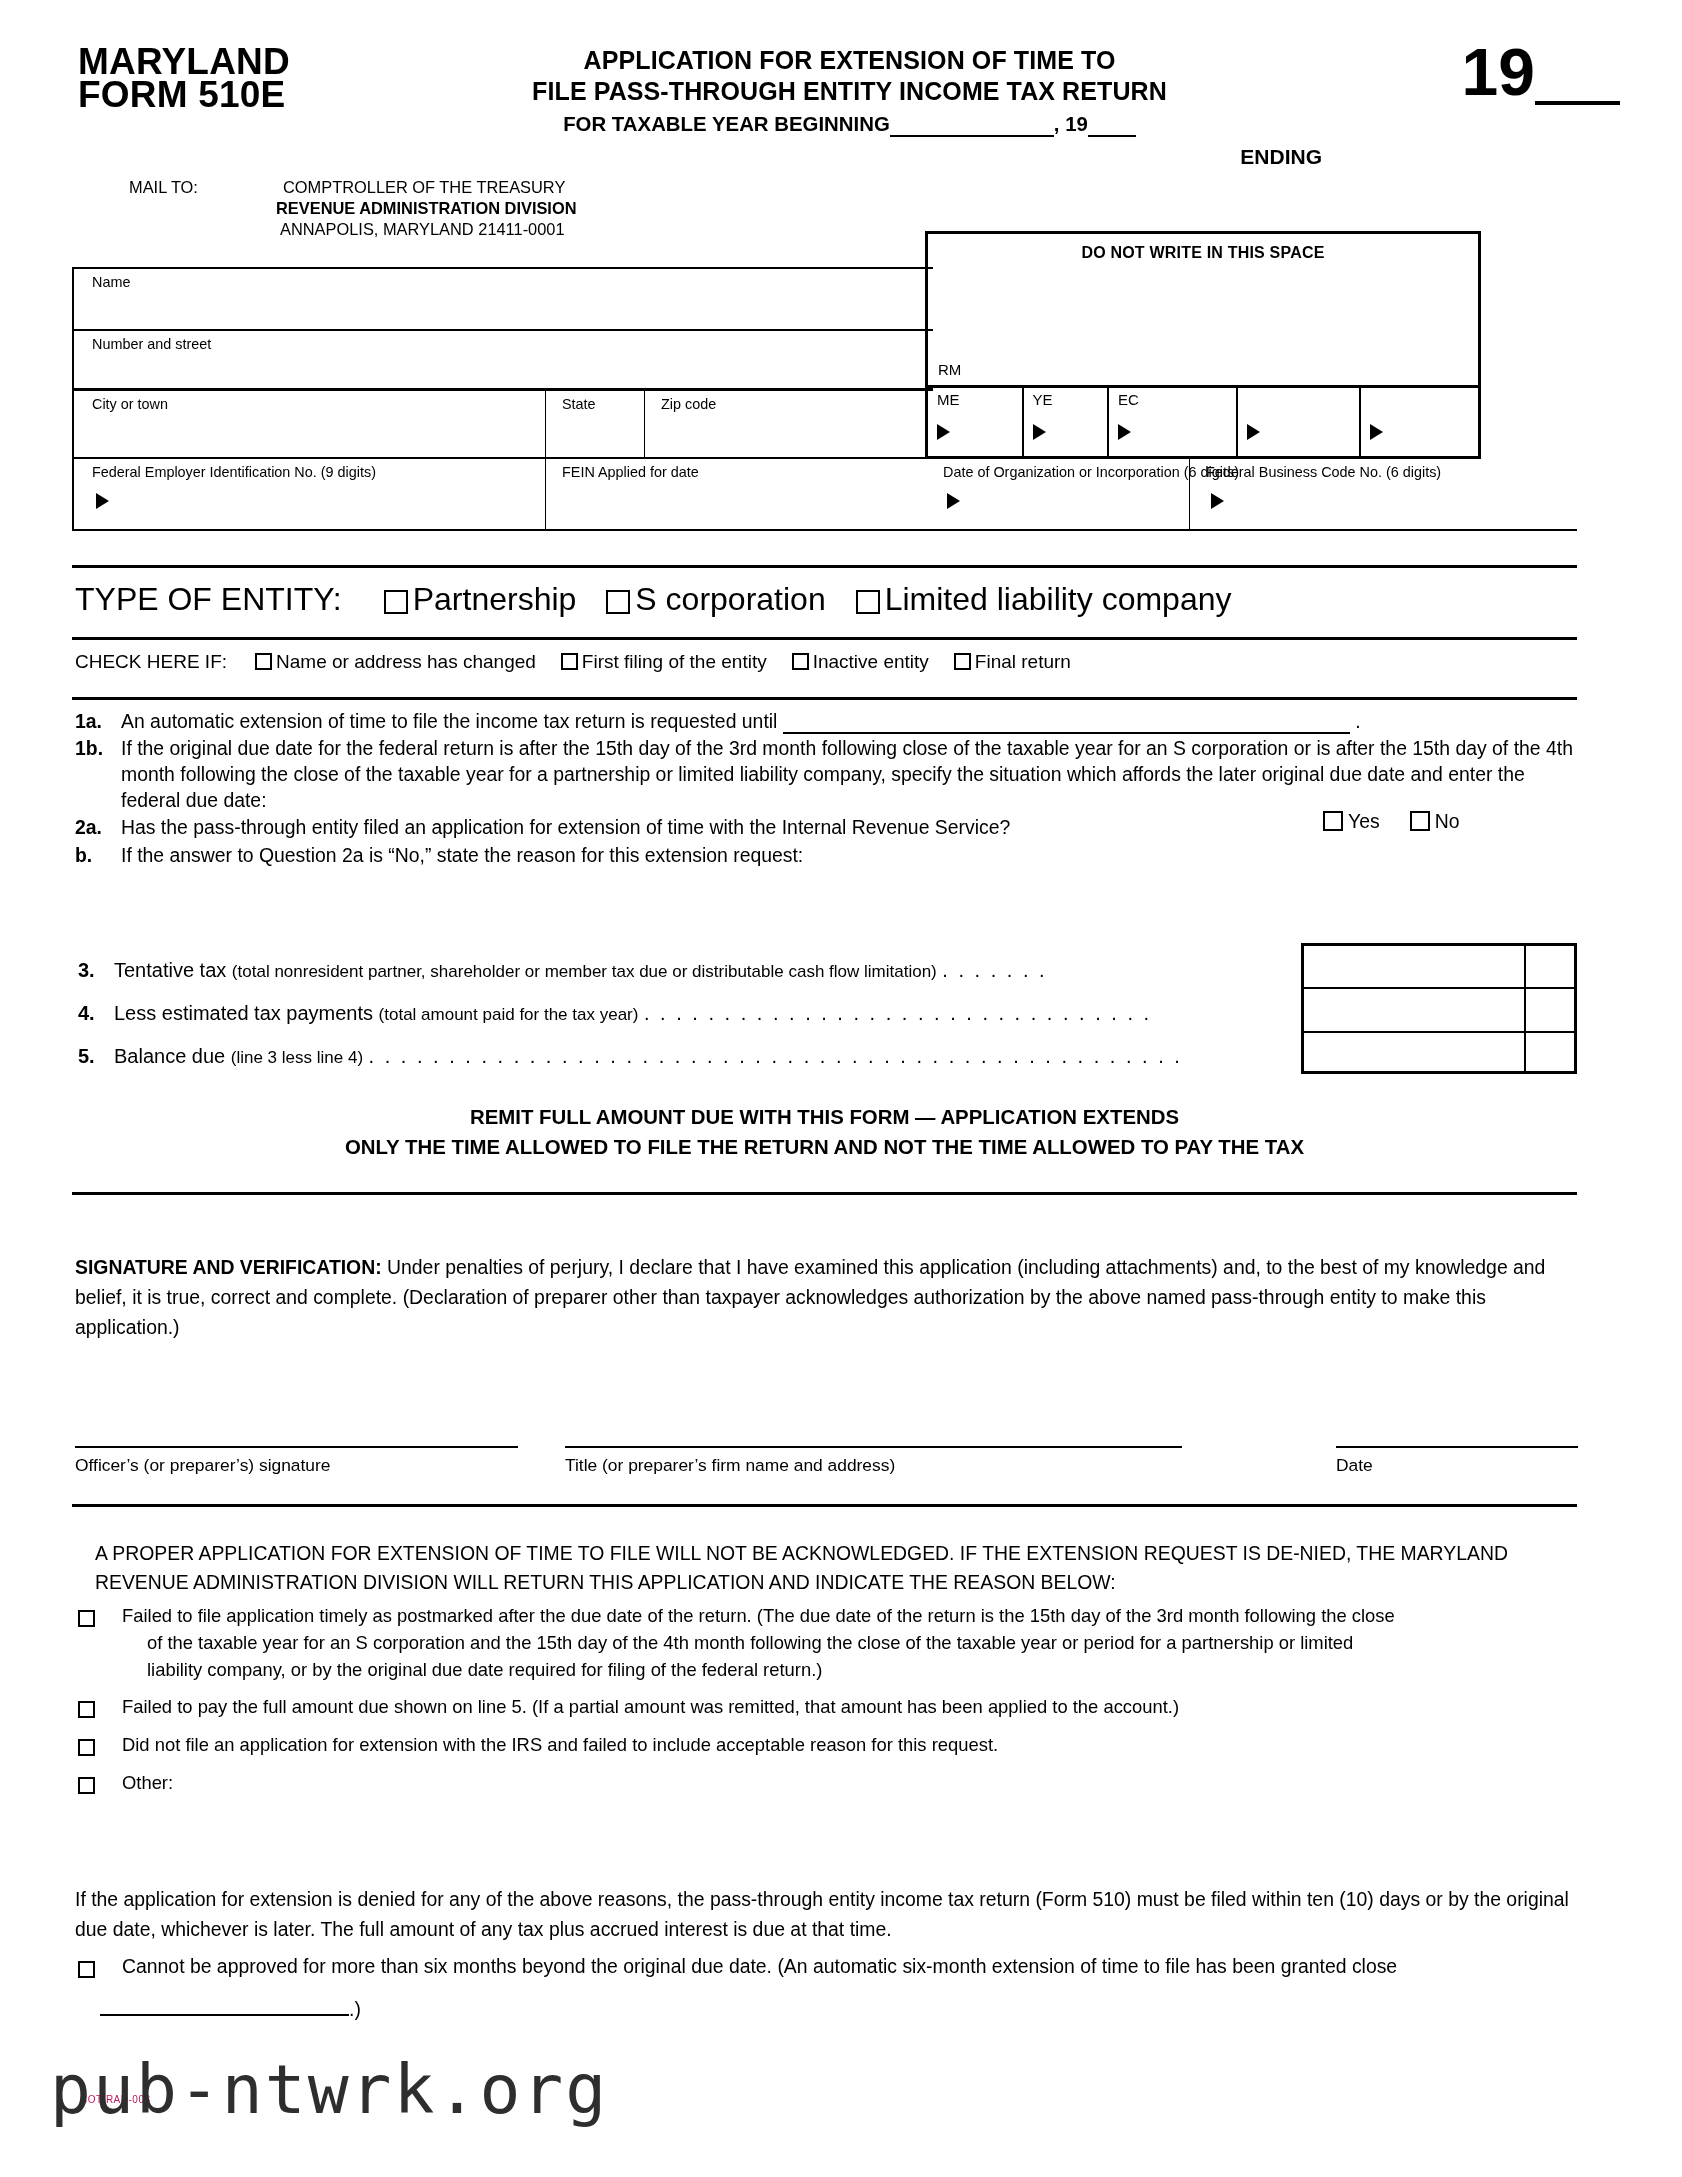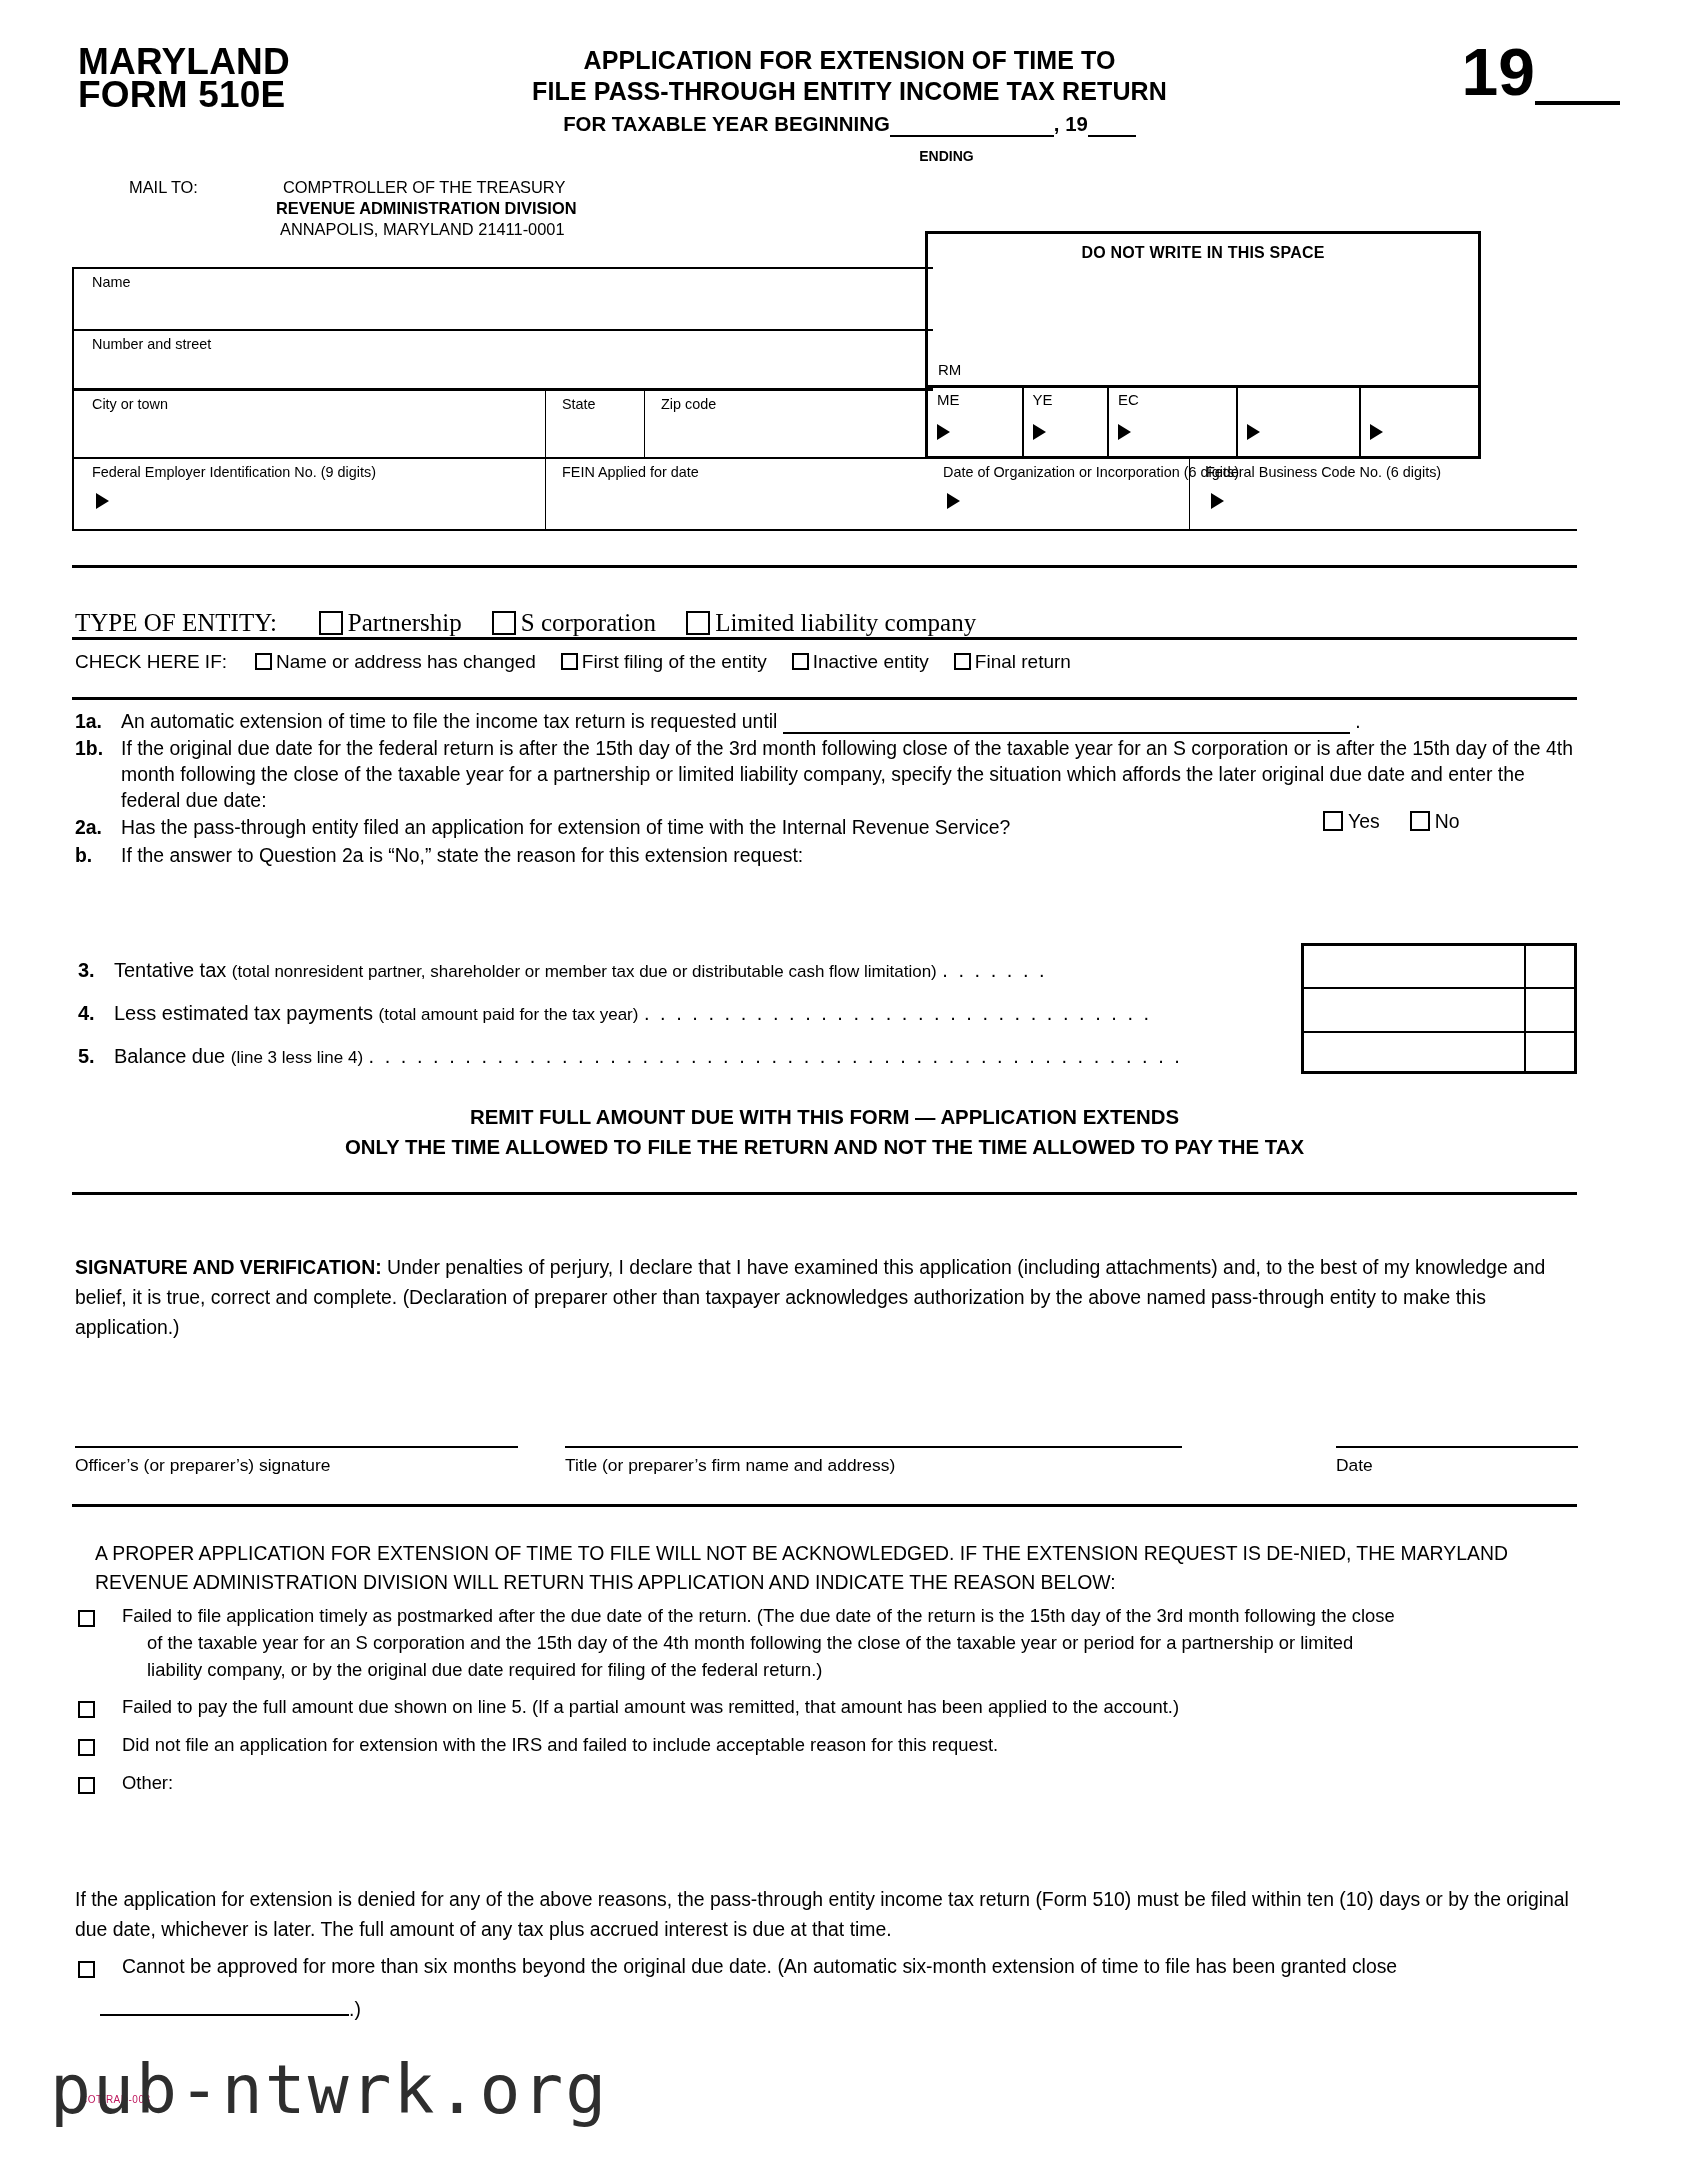--- a/index.html
+++ b/index.html
@@ -64,23 +64,23 @@
   }
   .hdr-sub .rule {
     display: inline-block;
     border-bottom: 2px solid #000;
     height: 15px;
     vertical-align: bottom;
   }
   .hdr-ending {
     margin-top: 7px;
     font-weight: bold;
-    font-size: 14px;
+    font-size: 21px;
     line-height: 25px;
-    text-align: center;
+    text-align: right;
     padding-left: 194px;
     white-space: nowrap;
   }
   .hdr-year {
     position: absolute;
     right: 0; top: -6px;
     font-weight: bold;
     font-size: 66px;
     line-height: 66px;
     white-space: nowrap;
@@ -240,25 +240,24 @@
   .cb.sm {
     width: 17px; height: 17px;
     border-width: 2px;
     vertical-align: -2px;
     margin-right: 4px;
   }
 
   
   .entity {
     position: absolute;
-    left: 75px; top: 608px;
-    font-size: 25px;
+    left: 75px; top: 584px;
+    font-size: 32px;
     line-height: 30px;
     white-space: nowrap;
-    font-family: Liberation Serif, serif;
   }
   .entity .lead { margin-right: 42px; }
   .entity .opt { margin-right: 30px; }
   .entity .cb { width: 24px; height: 24px; vertical-align: -4px; }
 
   .checkhere {
     position: absolute;
     left: 75px; top: 650px;
     font-size: 19px;
     line-height: 24px;

